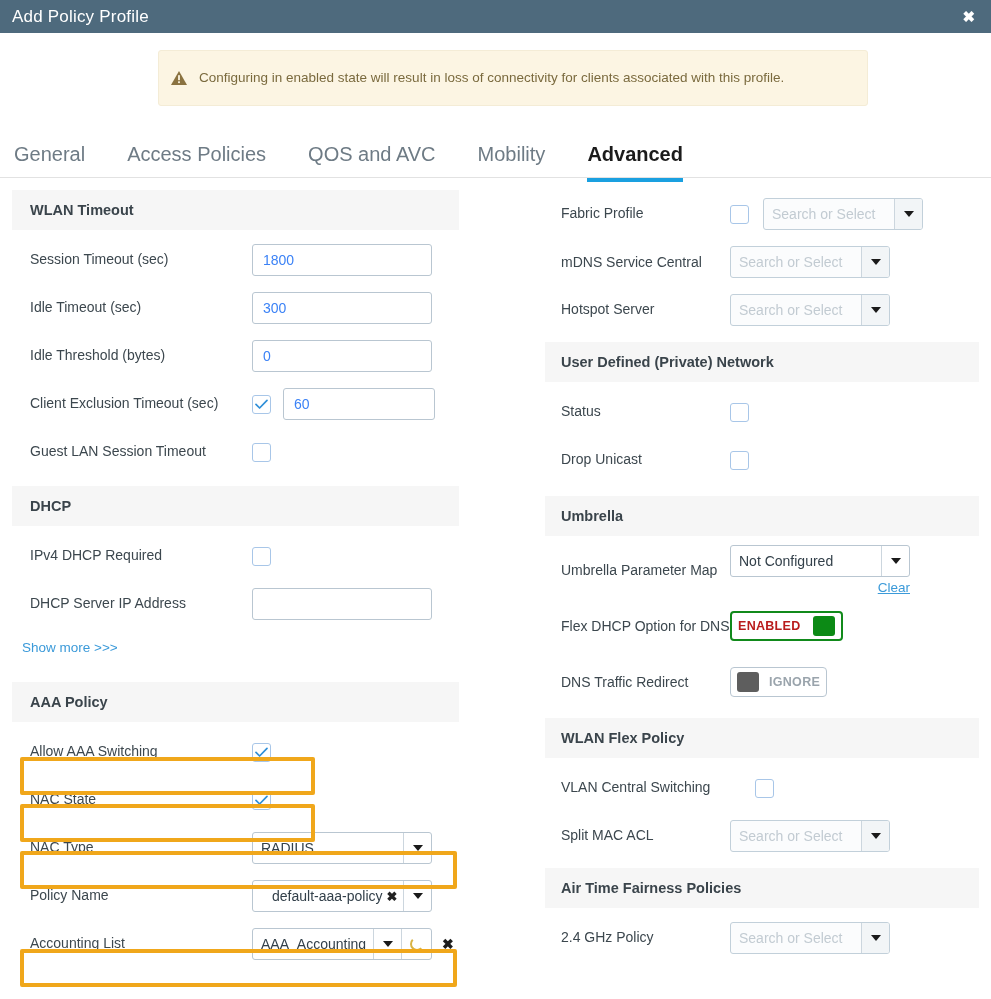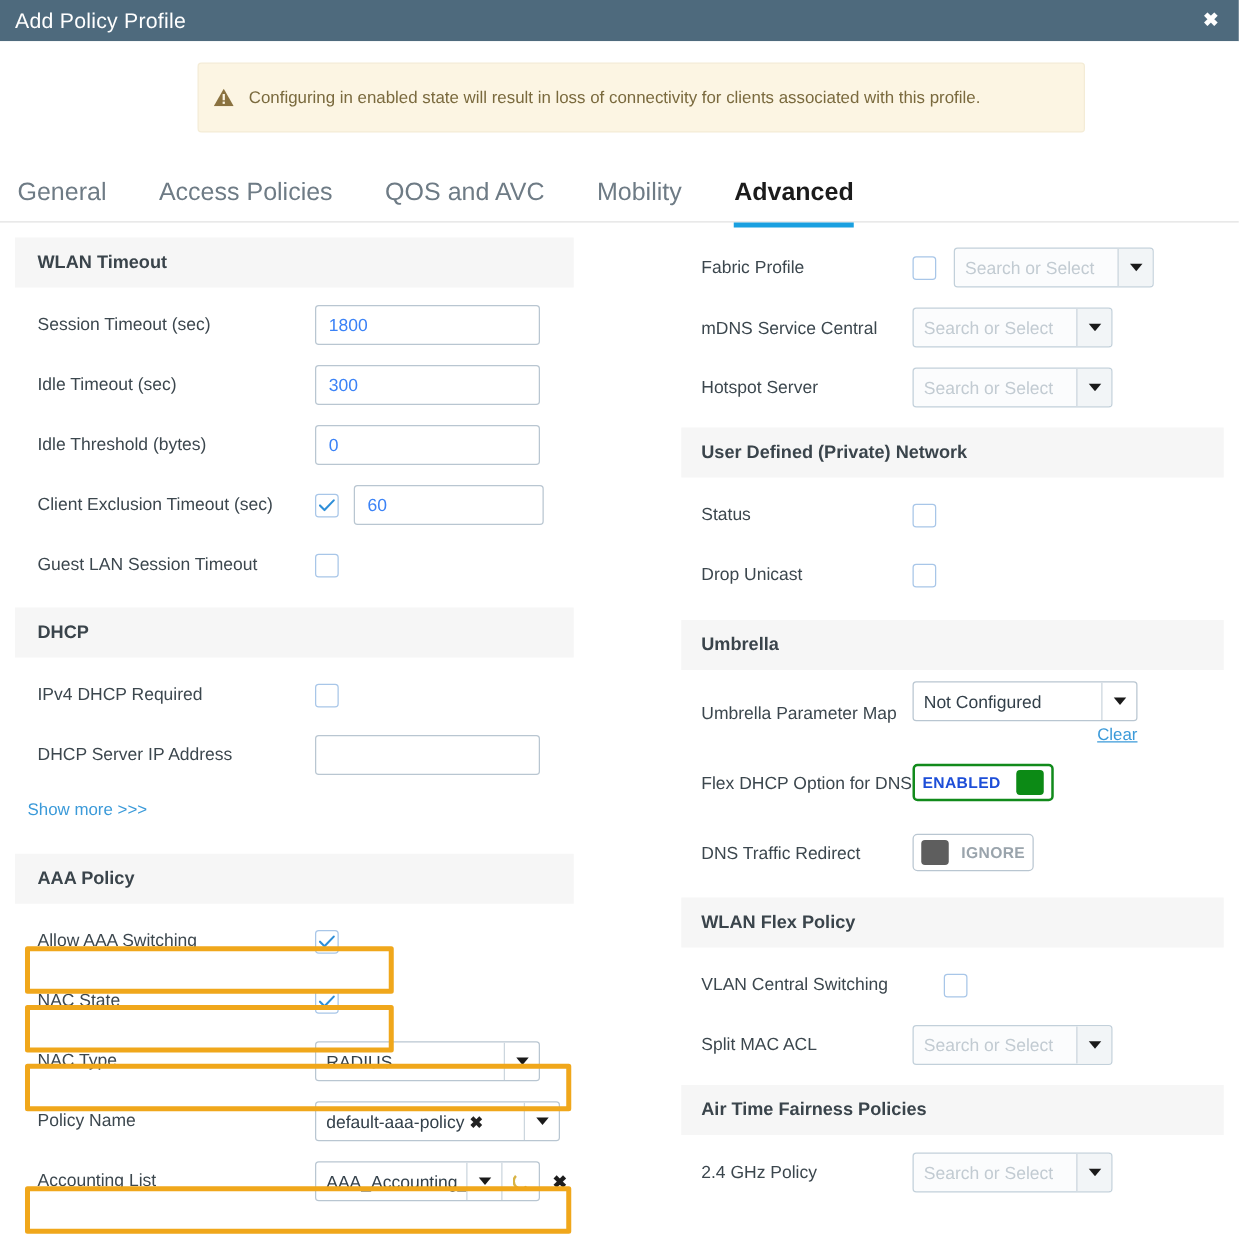--- a/index.html
+++ b/index.html
@@ -169,21 +169,21 @@
 
   
   .toggle {
     height: 30px; border-radius: 4px;
     display: inline-flex; align-items: center;
     padding: 0 6px; cursor: pointer;
   }
   .toggle .knob { width: 22px; height: 20px; border-radius: 3px; }
   .toggle .tlabel { font-size: 12.5px; font-weight: bold; letter-spacing: .3px; }
   .toggle.on  { border: 2px solid #118a1b; background: #ffffff; }
-  .toggle.on  .tlabel { color: #1d4ed8; margin-right: 12px; }
+  .toggle.on  .tlabel { color: #b91c1c; margin-right: 12px; }
   .toggle.on  .knob { background: #0c8a15; }
   .toggle.off { border: 1px solid #b9c6d1; background: #ffffff; }
   .toggle.off .tlabel { color: #9aa4ac; margin-left: 10px; }
   .toggle.off .knob { background: #5e5e5e; }
 
   
   .link {
     font-size: 13.5px; color: #3b9ad9; cursor: pointer;
   }
   .link.underline { text-decoration: underline; }
@@ -301,21 +301,21 @@
     <div class="sel" style="width:180px;">
       <span class="val">RADIUS</span>
       <span class="caret">
           <i></i>
         </span>
     </div>
   </div>
 
   <div class="row">
     <span class="lbl">Policy Name</span>
-    <div class="sel" style="width:196px;">
+    <div class="sel" style="width:180px;padding-left:11px;">
       <span class="val">
         <span>default-aaa-policy</span>
         <span class="chip-x">✖</span>
       </span>
       <span class="caret">
           <i></i>
         </span>
     </div>
   </div>
 

